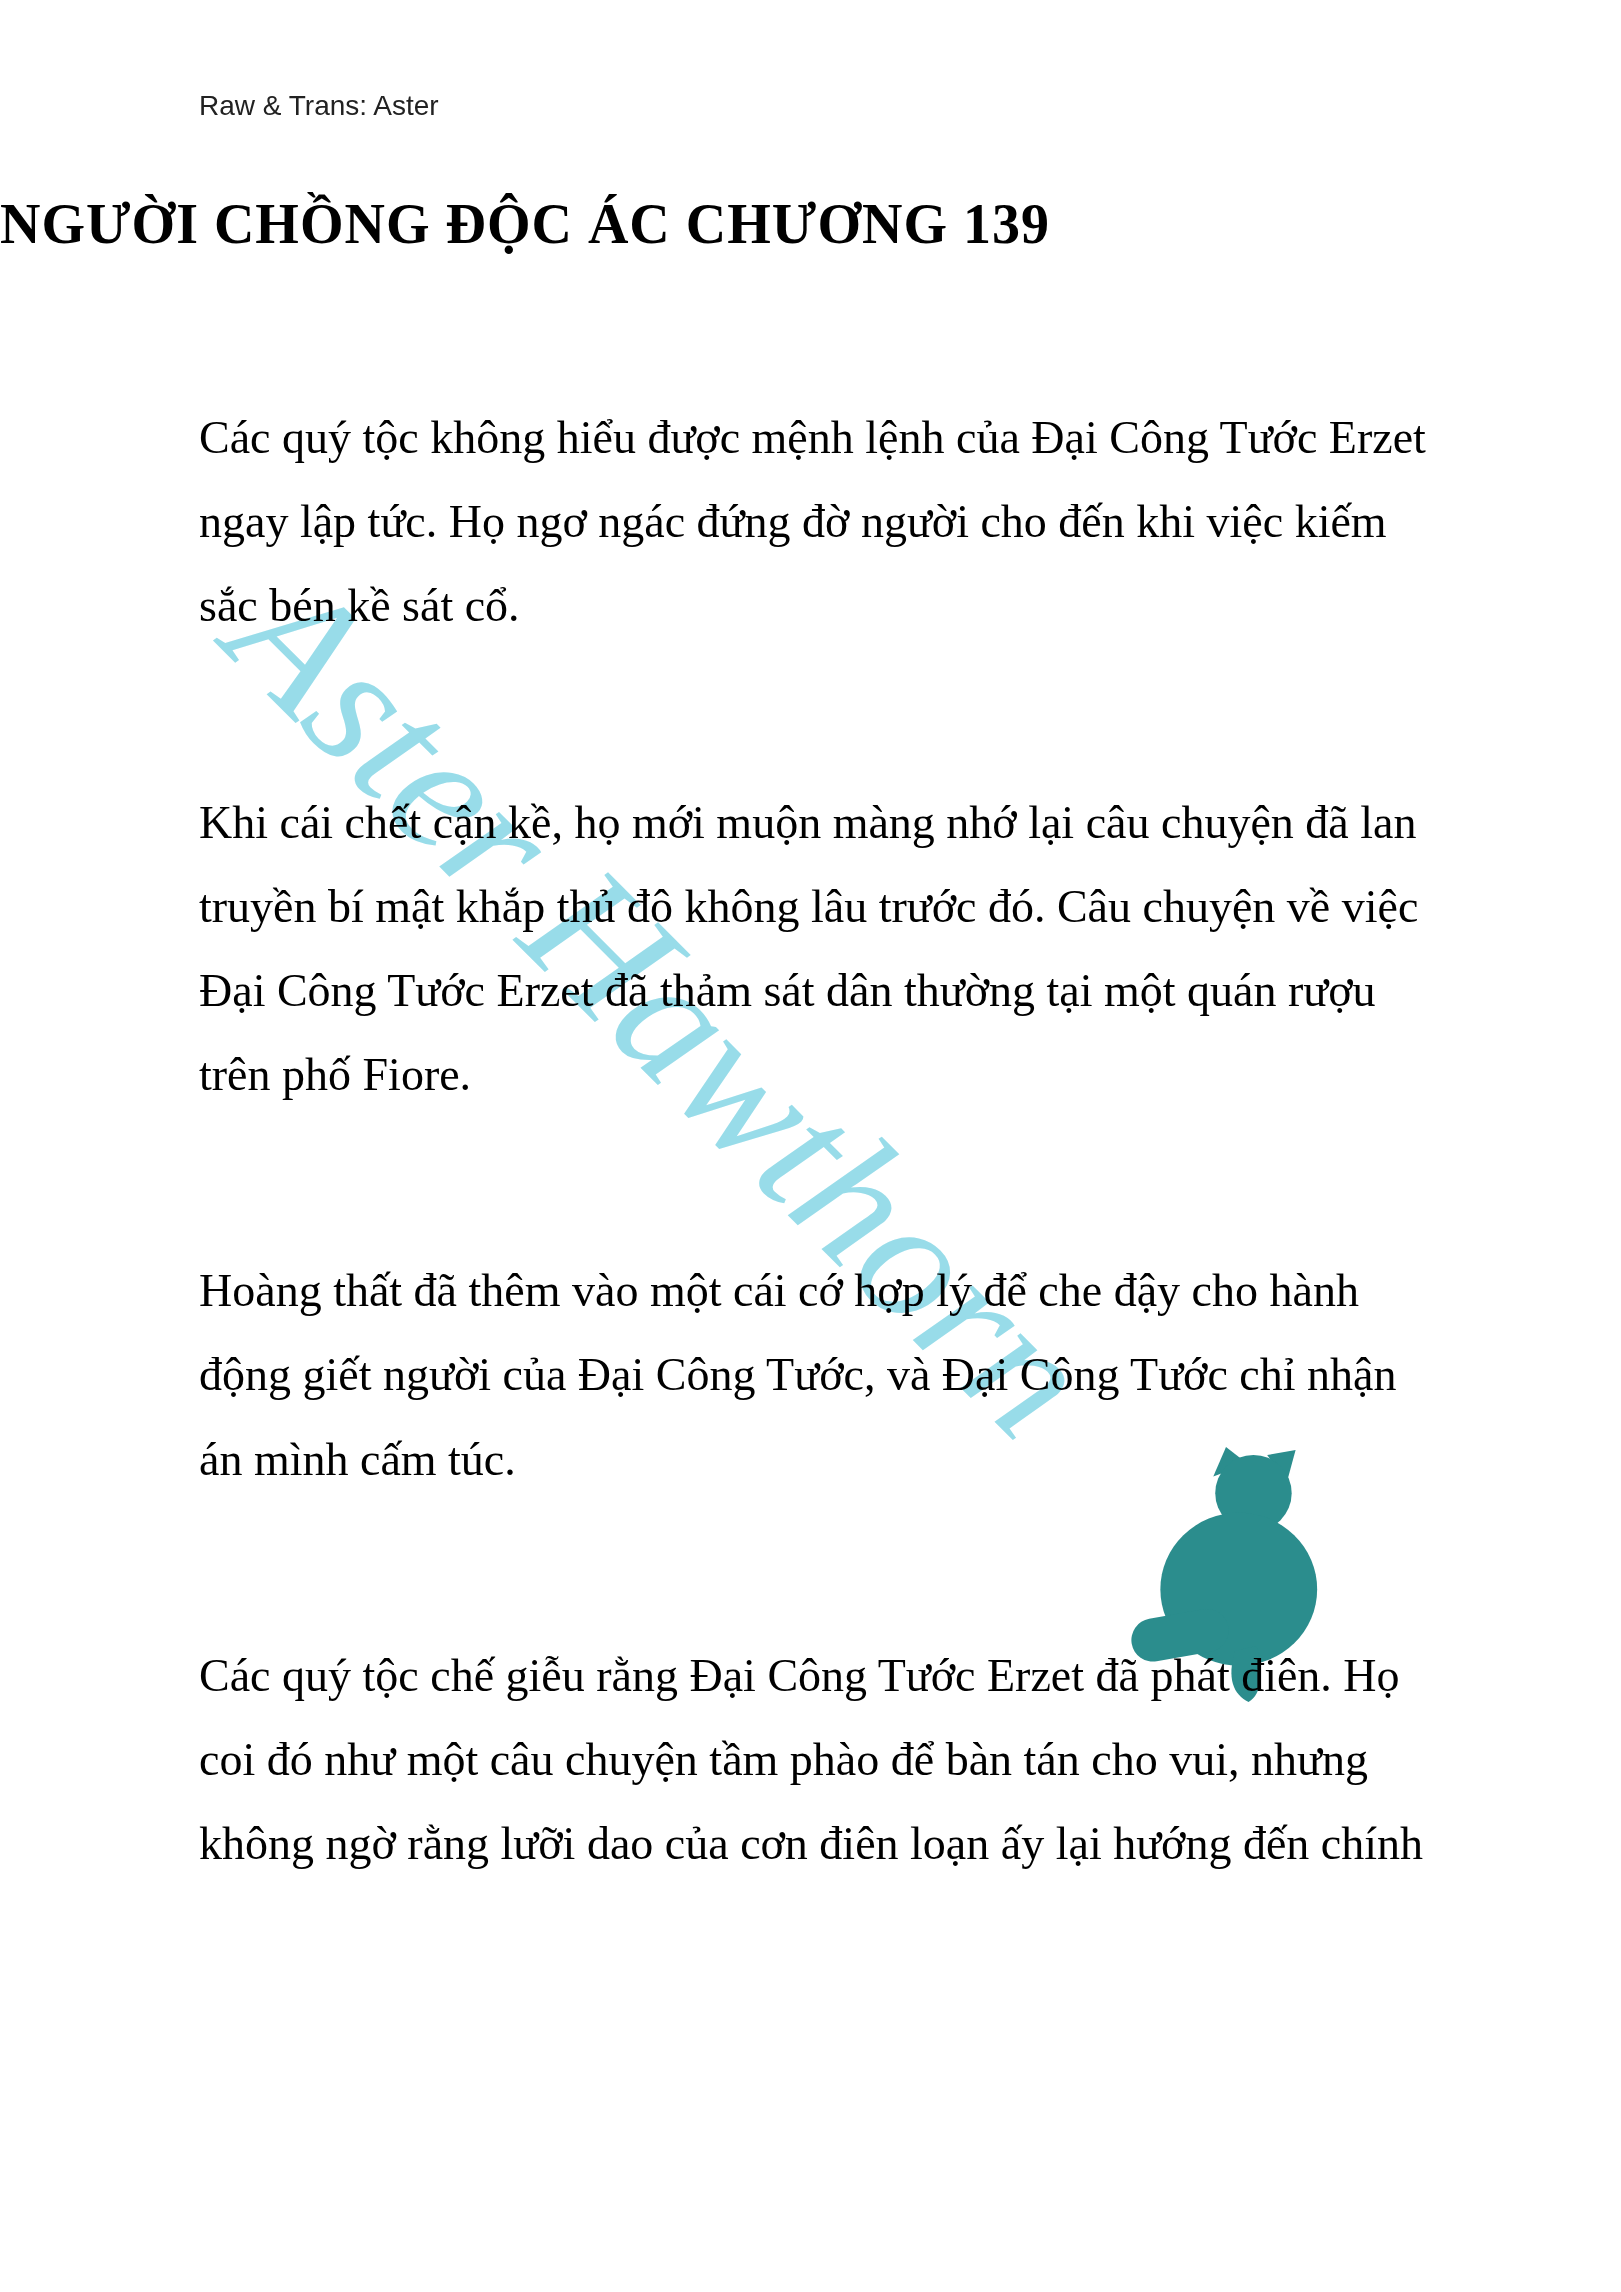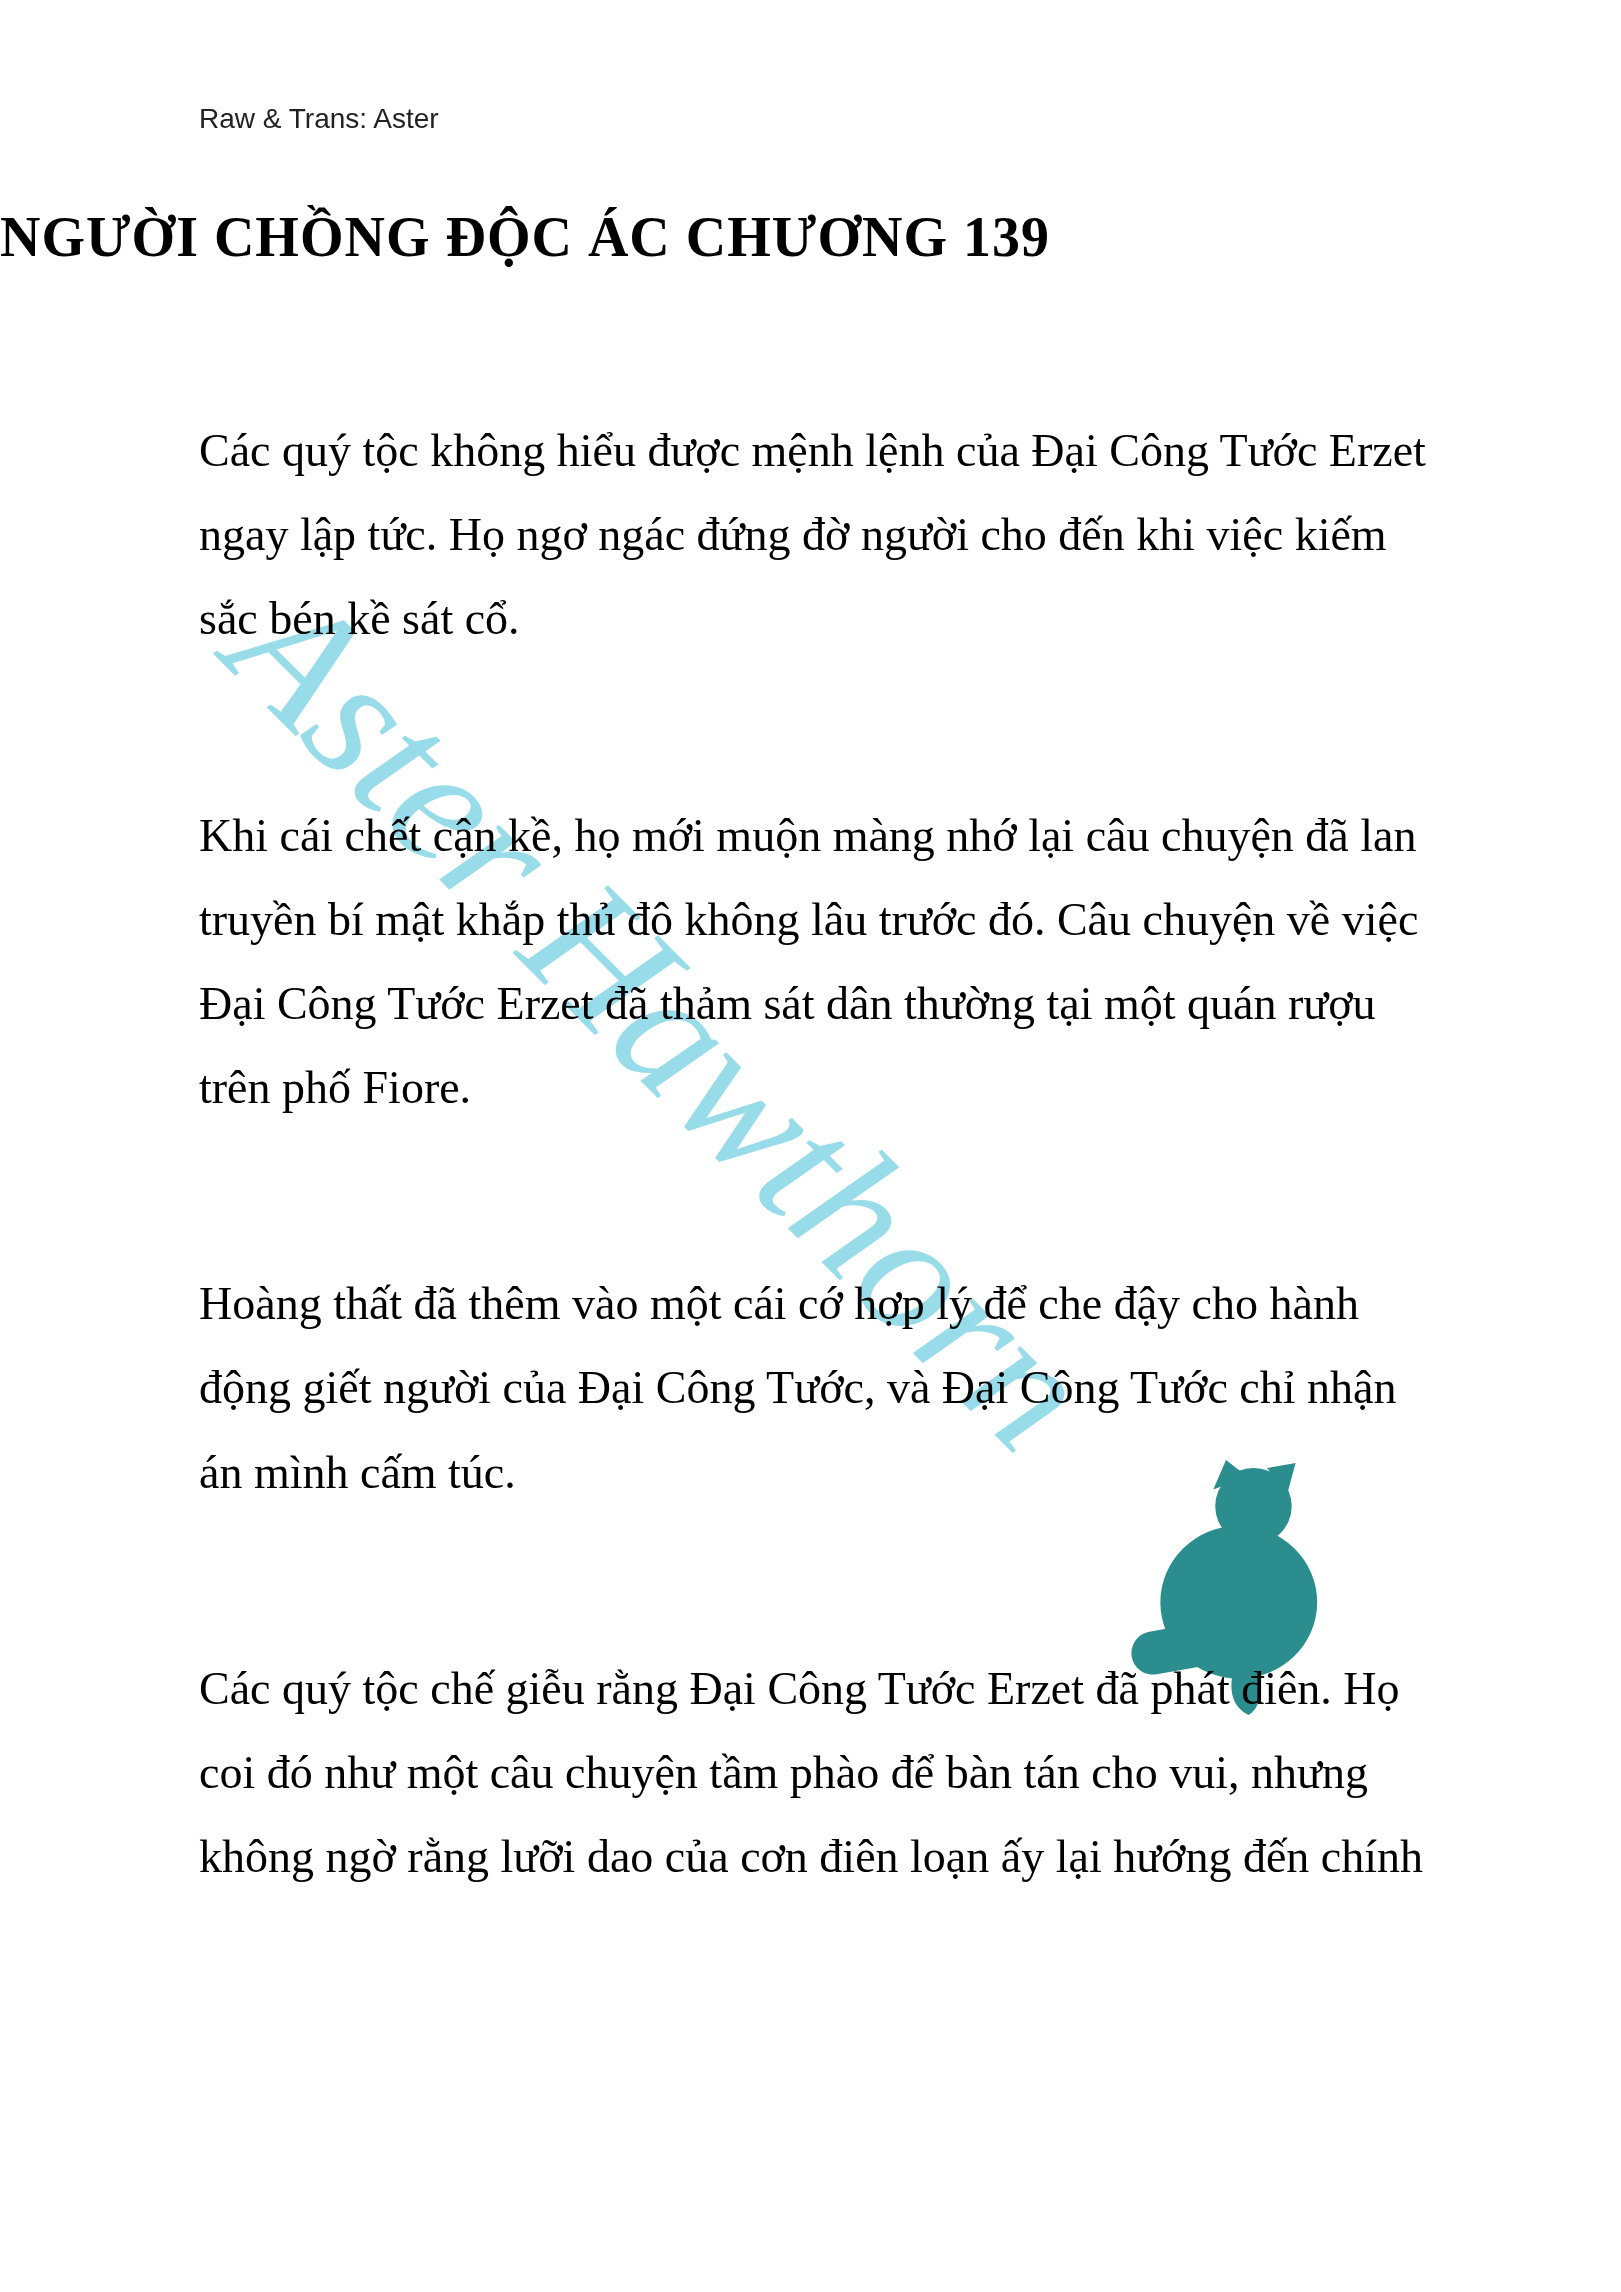--- a/index.html
+++ b/index.html
@@ -3,21 +3,21 @@
 <meta charset="utf-8">
 <style>
   * { box-sizing: border-box; }
   html, body { margin: 0; padding: 0; }
   body { background: #ffffff; }
 
   .page {
     position: relative;
     width: 1621px;
     height: 1873px;
-    margin: 13px auto;
+    margin: 0 auto;
     background: #ffffff;
     overflow: hidden;
     color: #000000;
   }
 
   .credit {
     position: absolute;
     left: 199px;
     top: 90px;
     font-family: "Liberation Sans", "DejaVu Sans", sans-serif;

